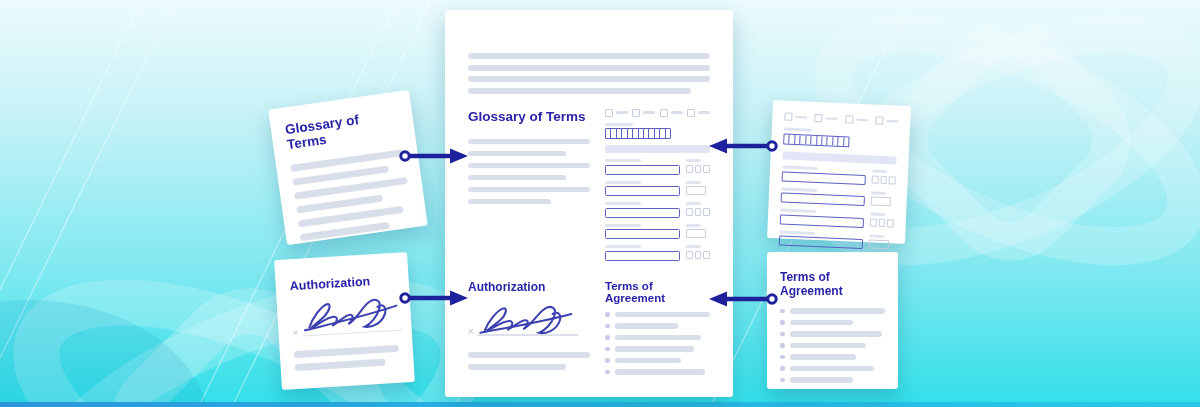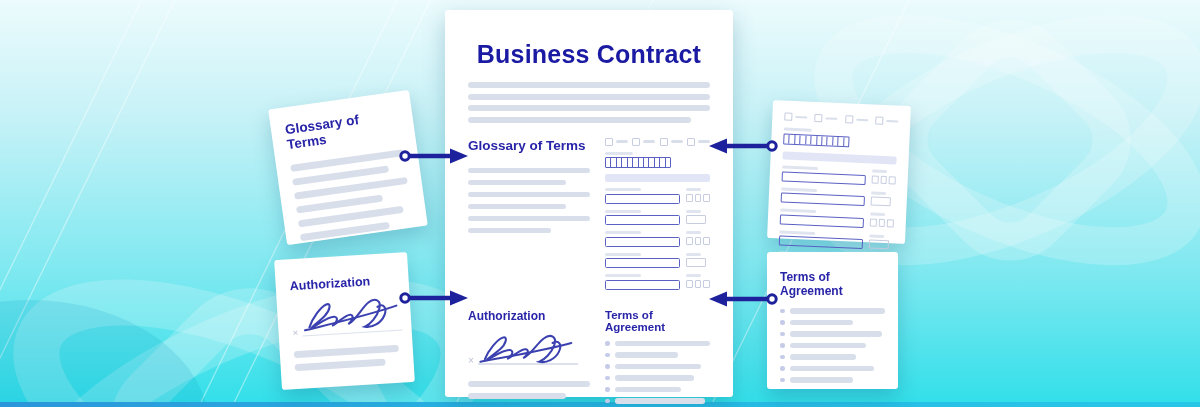--- a/index.html
+++ b/index.html
@@ -270,21 +270,20 @@
           <div class="bar" style="width:80%"></div>
         </div>
       <div class="dotrow">
           <span class="dot"></span>
           <div class="bar" style="width:60%"></div>
         </div>
     </div>
   </div>
 
   <div class="page">
-    <div class="page-title">Business Contract</div>
     <div class="pbars">
       <div class="bar" style="width:100%"></div>
       <div class="bar" style="width:100%"></div>
       <div class="bar" style="width:100%"></div>
       <div class="bar" style="width:92%"></div>
     </div>
 
     <div class="grid grid-top">
       <div class="col-l">
         <div class="sec-heading h-glossary">Glossary of Terms</div>

